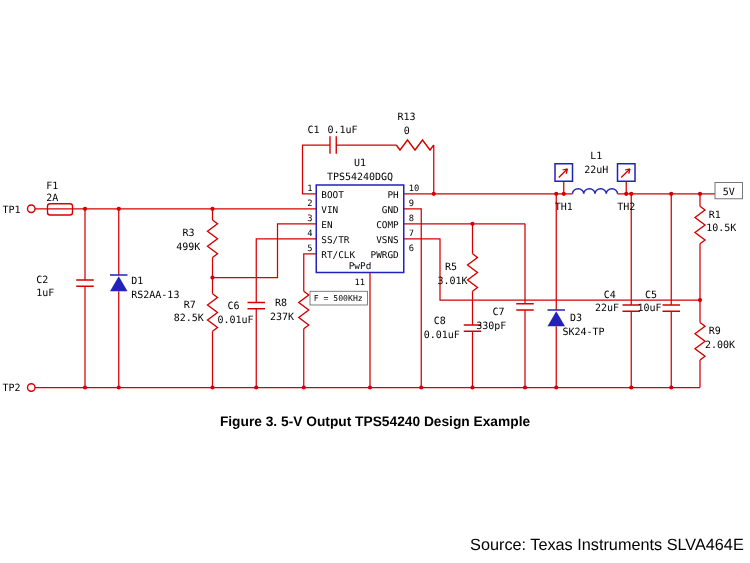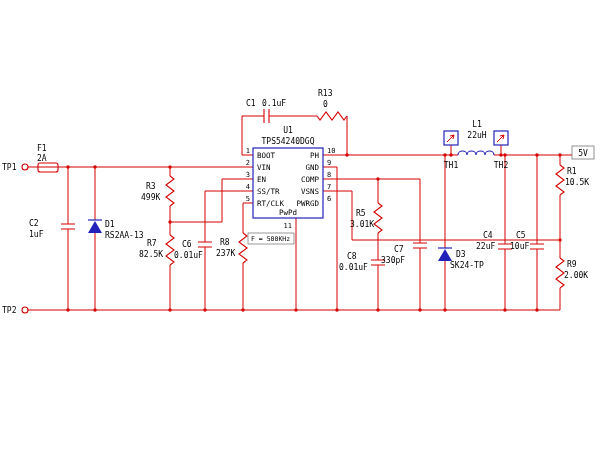--- a/index.html
+++ b/index.html
@@ -188,14 +188,16 @@
     <text class="lbl" x="516" y="238">C5</text>
     <text class="lbl" x="510" y="249">10uF</text>
     <text class="lbl" x="583" y="156" text-anchor="middle">5V</text>
     <text class="lbl" x="567" y="174">R1</text>
     <text class="lbl" x="565" y="185">10.5K</text>
     <text class="lbl" x="567" y="267">R9</text>
     <text class="lbl" x="564" y="278">2.00K</text>
   </g>
 </svg>
 
+<div class="caption">Figure 3. 5-V Output TPS54240 Design Example</div>
+<div class="source">Source: Texas Instruments SLVA464E</div>
 
 </div>
 
 </body></html>

